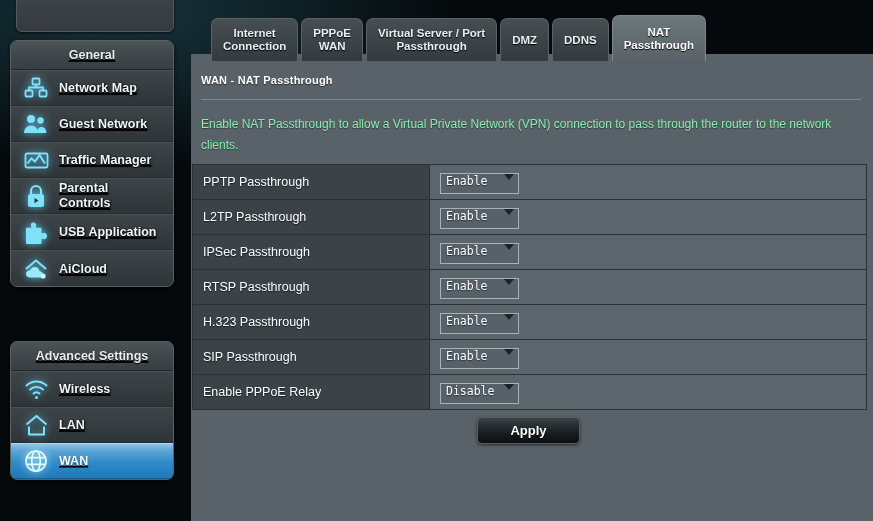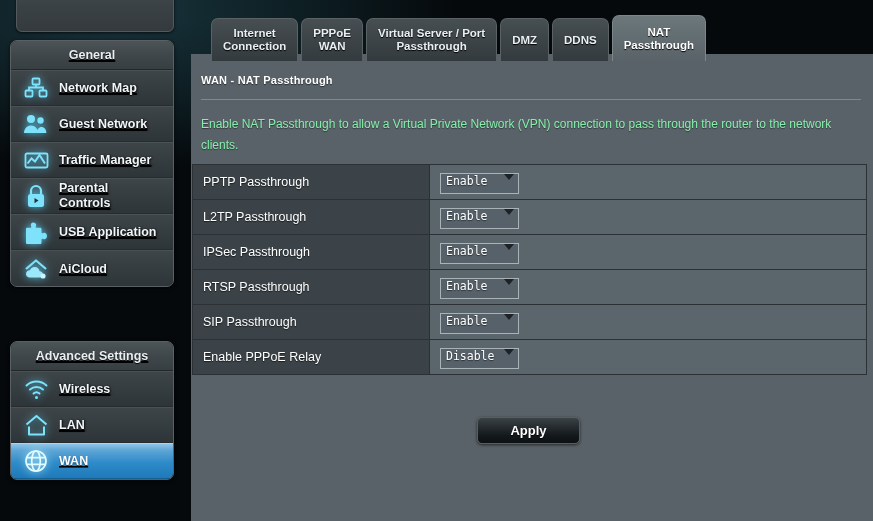--- a/index.html
+++ b/index.html
@@ -409,20 +409,29 @@
         <tr>
           <td class="k">RTSP Passthrough</td>
           <td class="v">
             <span class="sel">
               <span class="txt">Enable</span>
               <span class="arw"></span>
             </span>
           </td>
         </tr>
         <tr>
+          <td class="k">H.323 Passthrough</td>
+          <td class="v">
+            <span class="sel">
+              <span class="txt">Enable</span>
+              <span class="arw"></span>
+            </span>
+          </td>
+        </tr>
+        <tr>
           <td class="k">SIP Passthrough</td>
           <td class="v">
             <span class="sel">
               <span class="txt">Enable</span>
               <span class="arw"></span>
             </span>
           </td>
         </tr>
         <tr>
           <td class="k">Enable PPPoE Relay</td>

